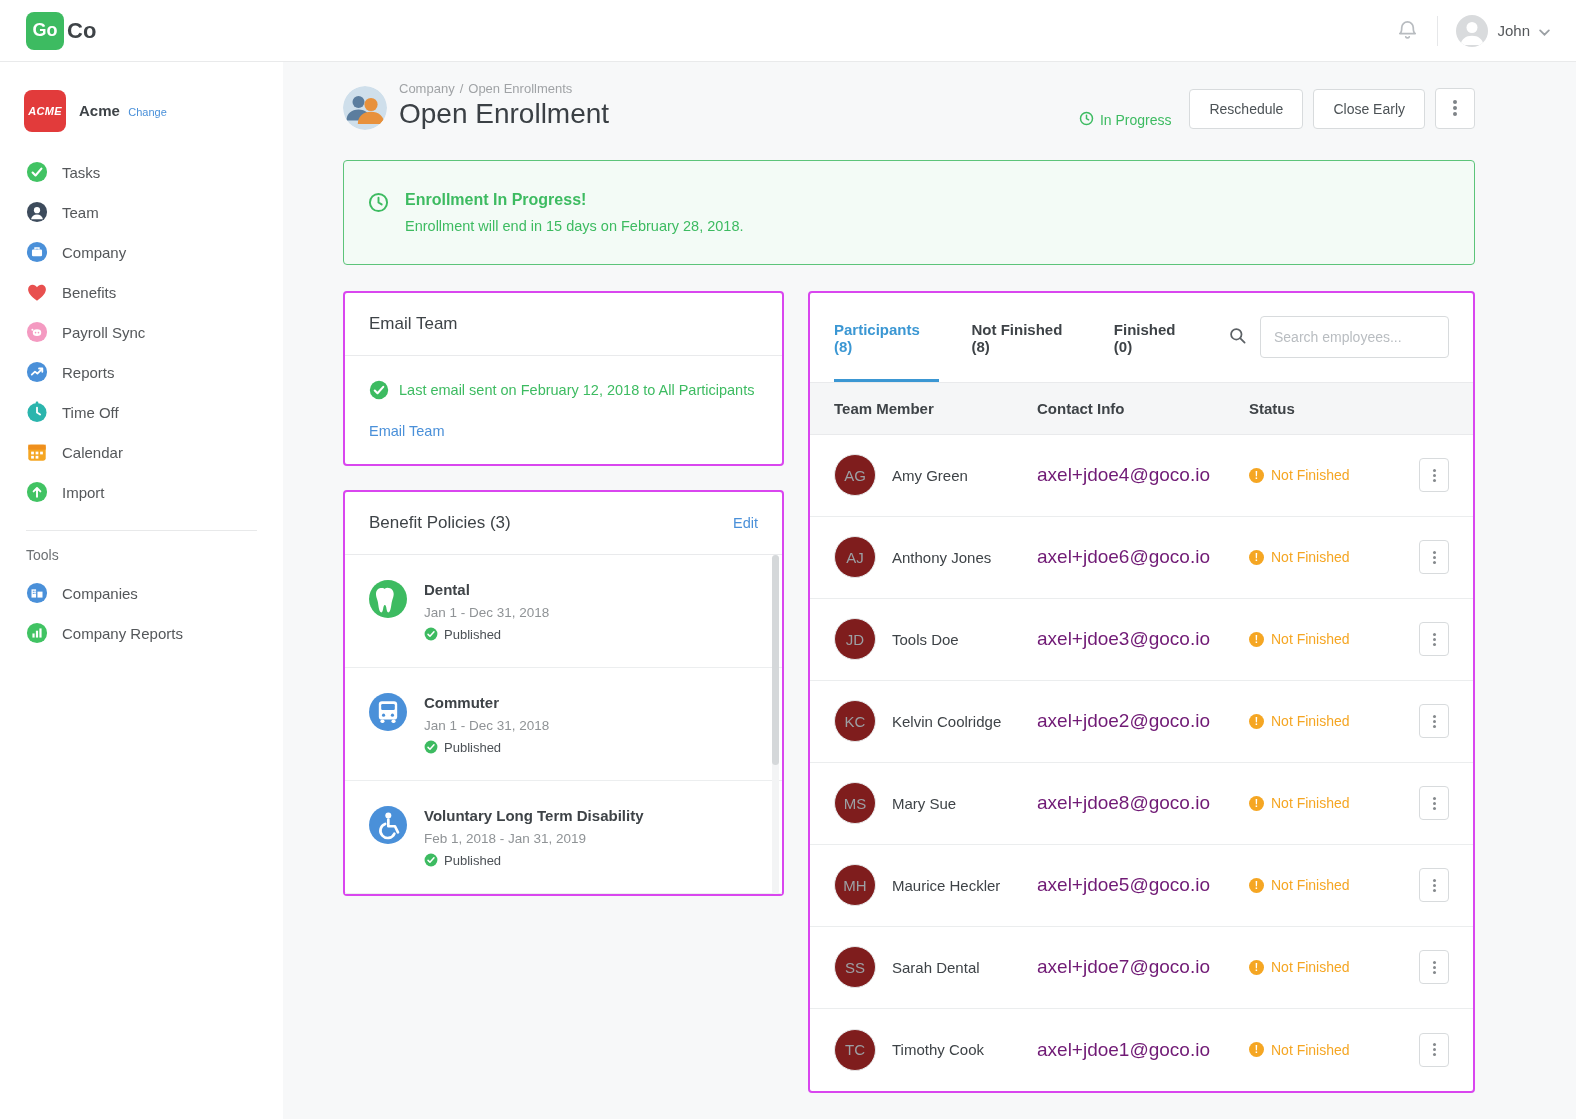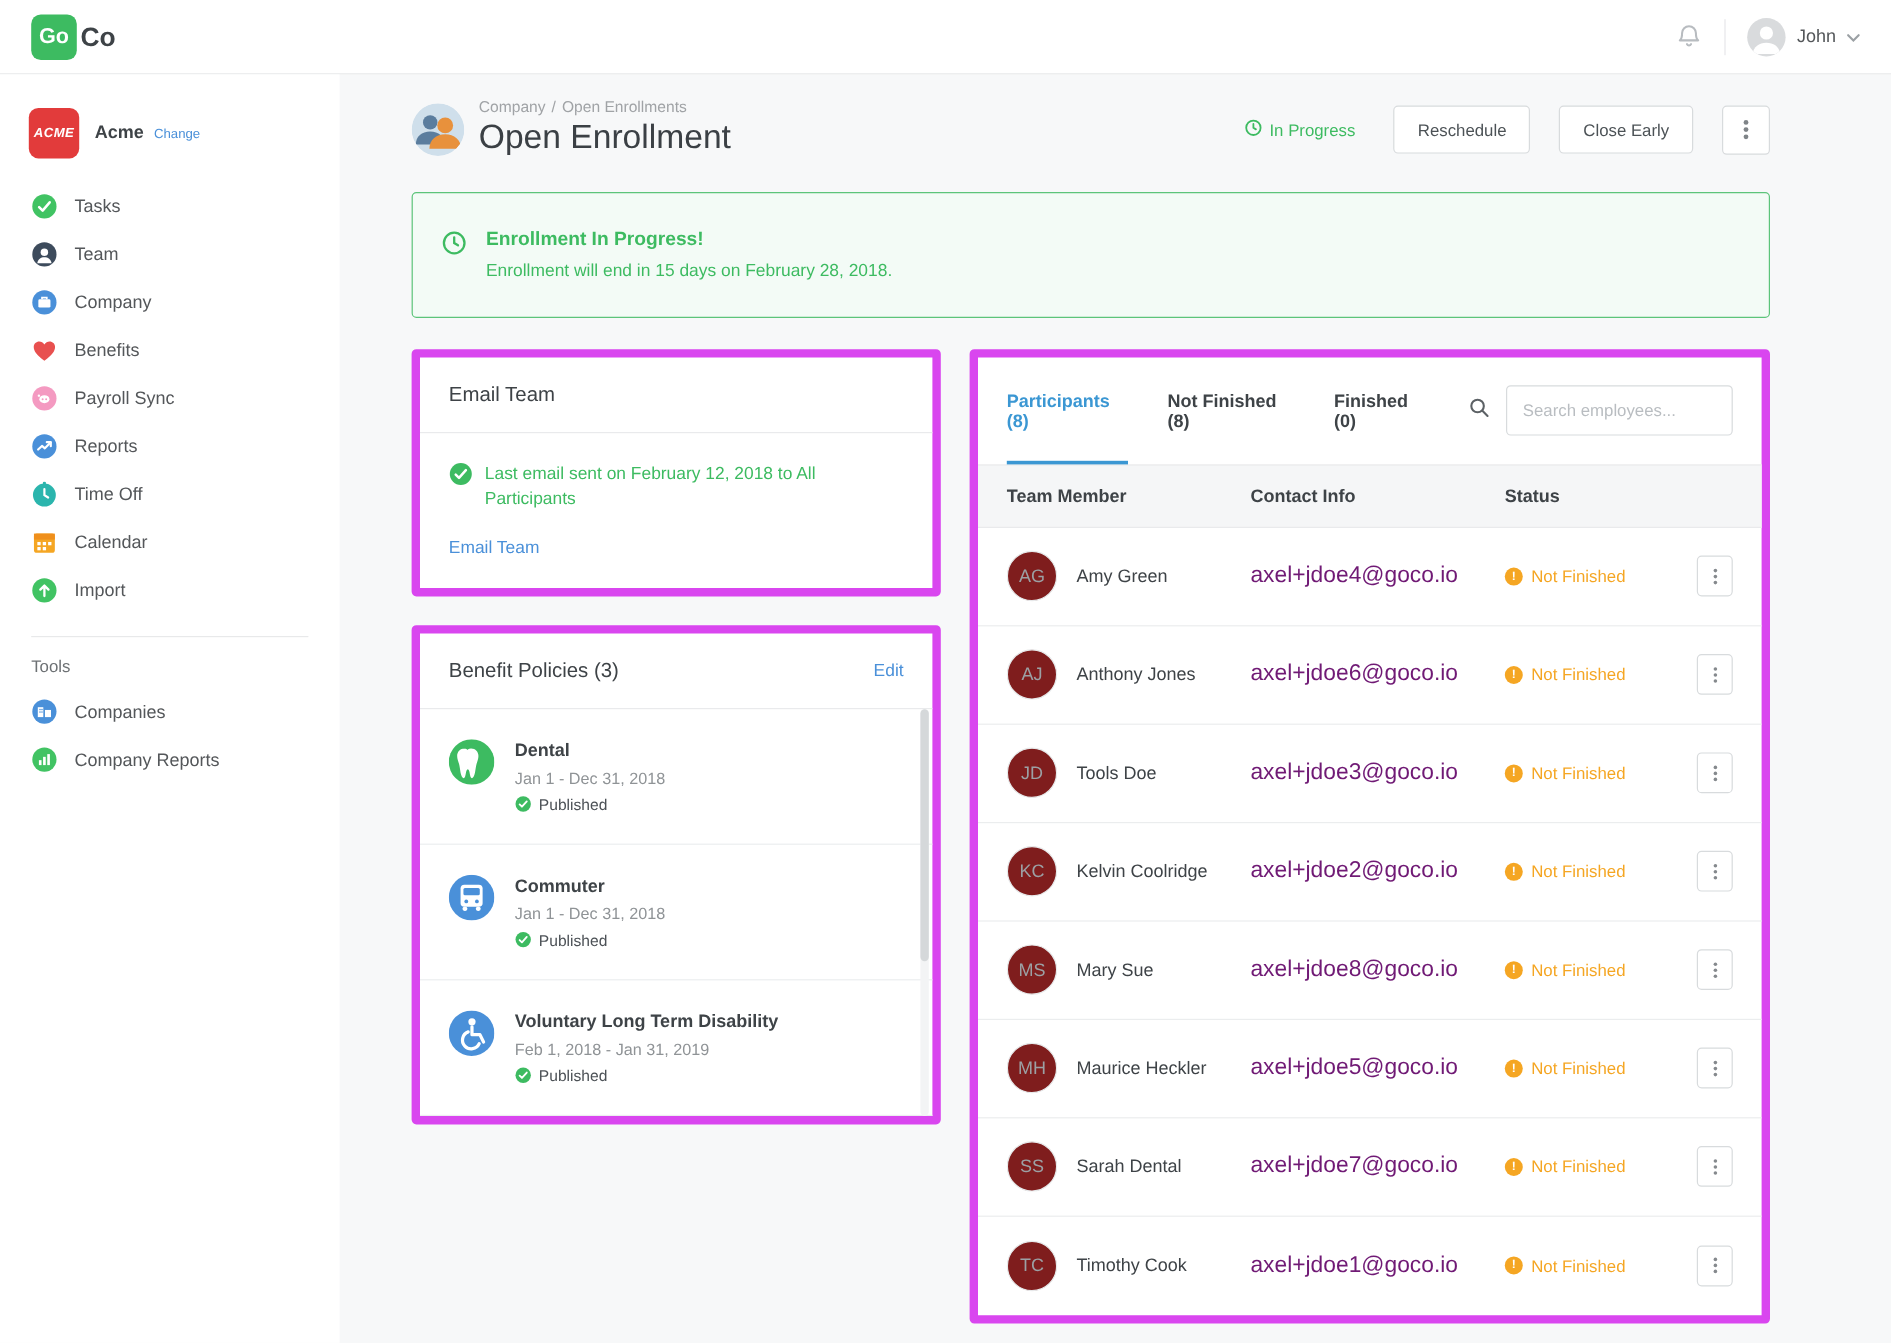--- a/index.html
+++ b/index.html
@@ -36,37 +36,37 @@
   
   .main{flex:1;padding:19px 101px 55px 60px}
   .page-header{display:flex;justify-content:space-between;align-items:flex-end}
   .ph-left{display:flex;align-items:flex-end;gap:12px}
   .title-icon{width:44px;height:44px;border-radius:50%;overflow:hidden;flex-shrink:0}
   .title-icon svg{display:block}
   .breadcrumb{font-size:13px;color:#a0a3a6;margin-bottom:3px}
   .breadcrumb a{color:#a0a3a6}
   .bc-sep{margin:0 5px}
   h1.page-title{font-size:28px;font-weight:normal;color:#3b4045;line-height:1.1}
-  .ph-right{display:flex;align-items:center;gap:24px;margin-bottom:1px}
+  .ph-right{display:flex;align-items:flex-end;gap:10px;margin-bottom:1px}
   .status-inprogress{display:flex;align-items:center;gap:6px;font-size:14px;color:#3dbb61;margin-right:8px}
   .btn{background:#fff;border:1px solid #d8dbdd;border-radius:4px;padding:11px 19px;font-size:14px;color:#4c5256}
   .kebab-btn{background:#fff;border:1px solid #d8dbdd;border-radius:4px;width:40px;height:41px;display:flex;align-items:center;justify-content:center}
   .dots{width:4px;height:4px;background:#7f8488;border-radius:50%;box-shadow:0 -6px 0 #7f8488,0 6px 0 #7f8488}
 
   
   .alert{margin-top:30px;border:1px solid #5cc47a;background:#f3fbf6;border-radius:4px;padding:30px 24px;display:flex;gap:16px}
   .alert-icon{flex-shrink:0;margin-top:1px}
   .alert-title{font-size:16px;font-weight:bold;color:#3dbb61}
   .alert-msg{font-size:14.5px;color:#3dbb61;margin-top:9px}
 
   
   .content-cols{display:flex;gap:24px;margin-top:26px;align-items:flex-start}
   .col-left{width:441px;flex-shrink:0}
   .col-right{flex:1}
-  .card{background:#fff;border:7px solid #d946ef;border-radius:4px}
+  .card{background:#fff;border:2px solid #d946ef;border-radius:4px}
   .card-header{padding:21px 24px;font-size:17px;color:#3e4347;border-bottom:1px solid #e9eaec;display:flex;align-items:center;justify-content:space-between}
   .edit-link{font-size:14.5px;color:#4a90d9}
 
   .email-body{padding:24px}
   .sent-line{display:flex;gap:10px;align-items:flex-start;color:#3dbb61;font-size:14.5px;line-height:1.45}
   .sent-line svg{flex-shrink:0;margin-top:0}
   .email-team-link{display:inline-block;margin-top:22px;color:#4a90d9;font-size:14.5px}
 
   .policies-card{margin-top:24px;position:relative}
   .policy-list{position:relative}

